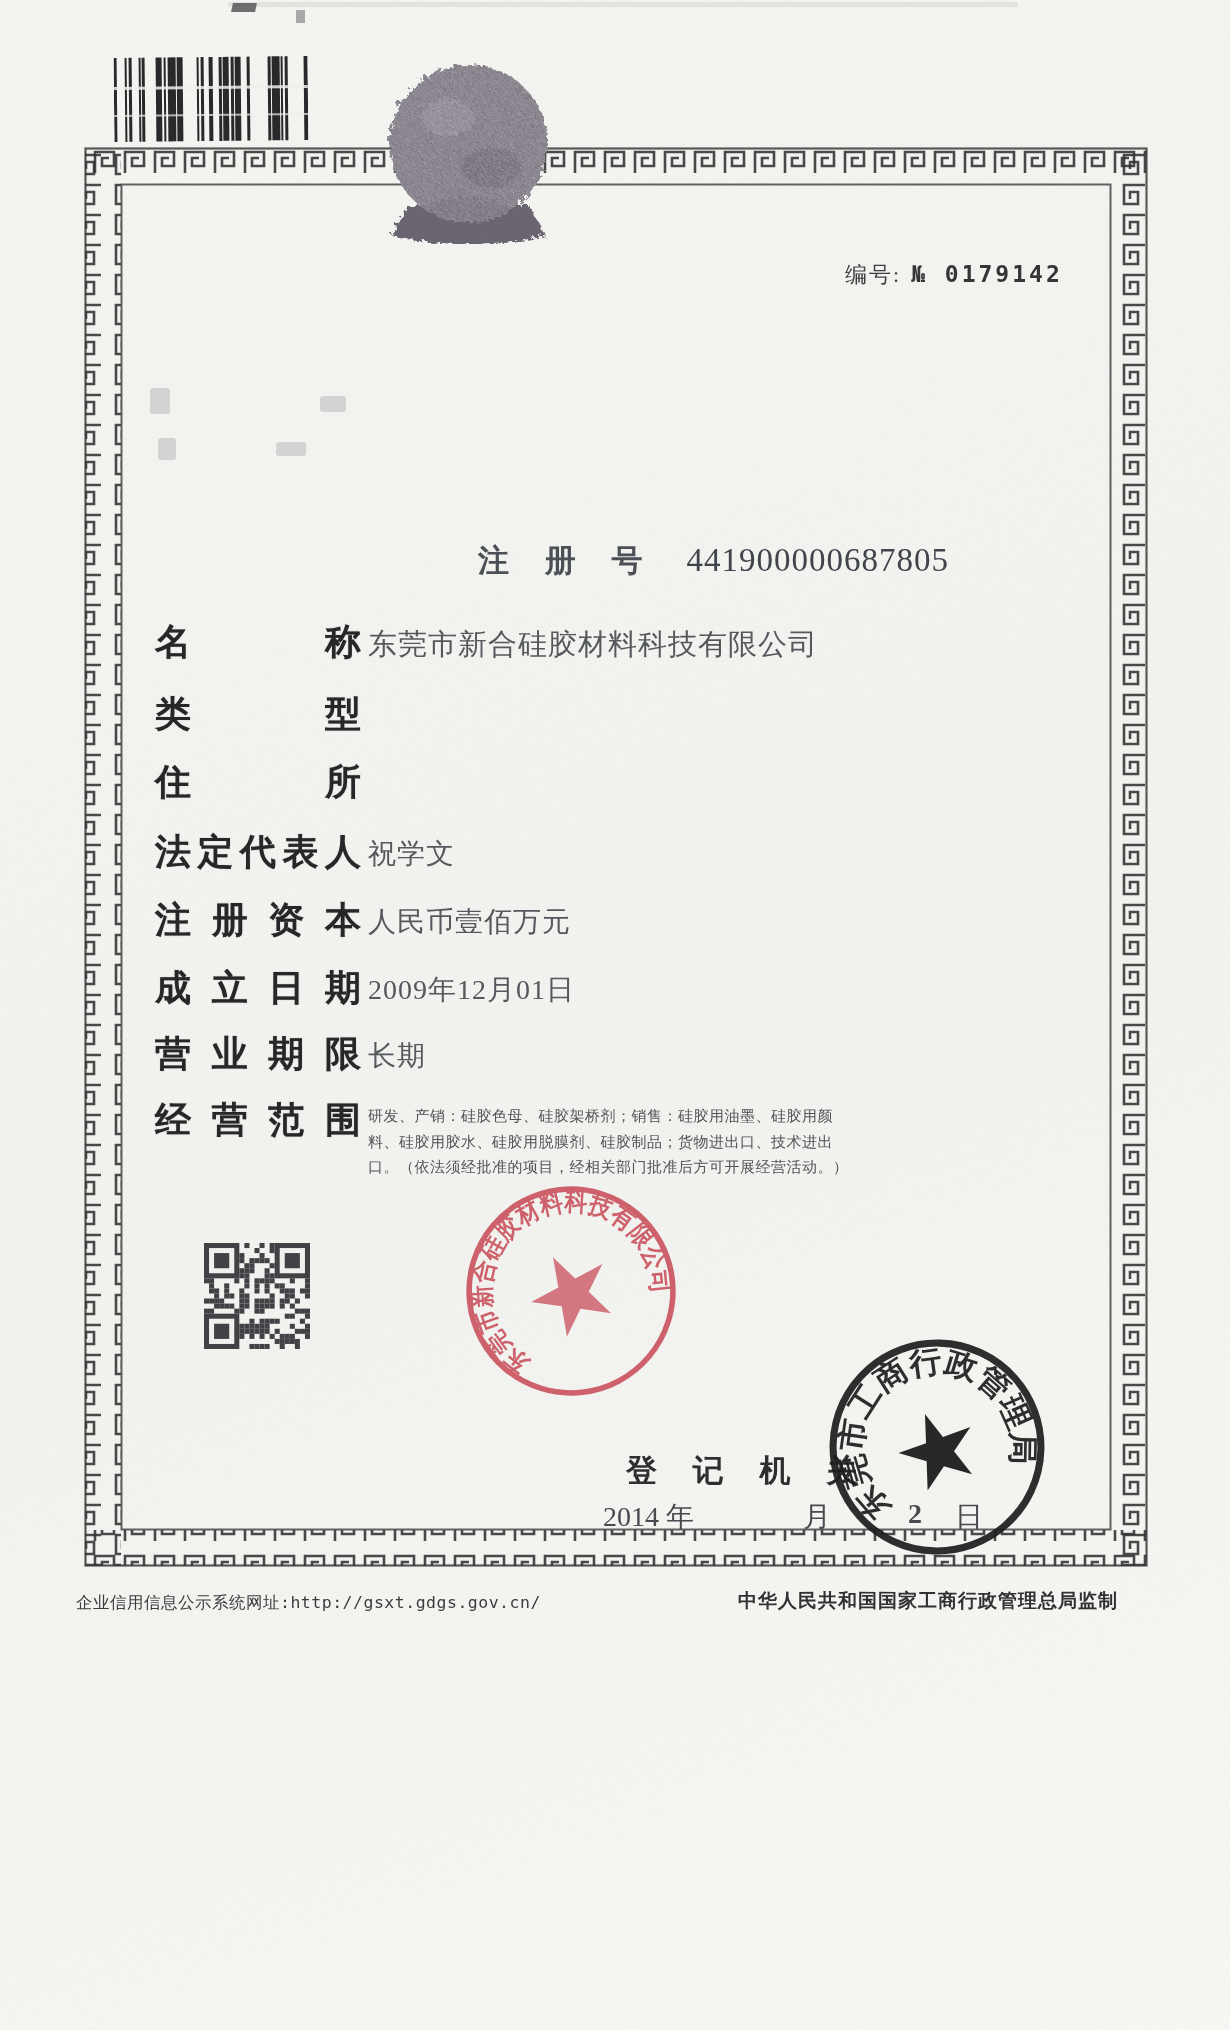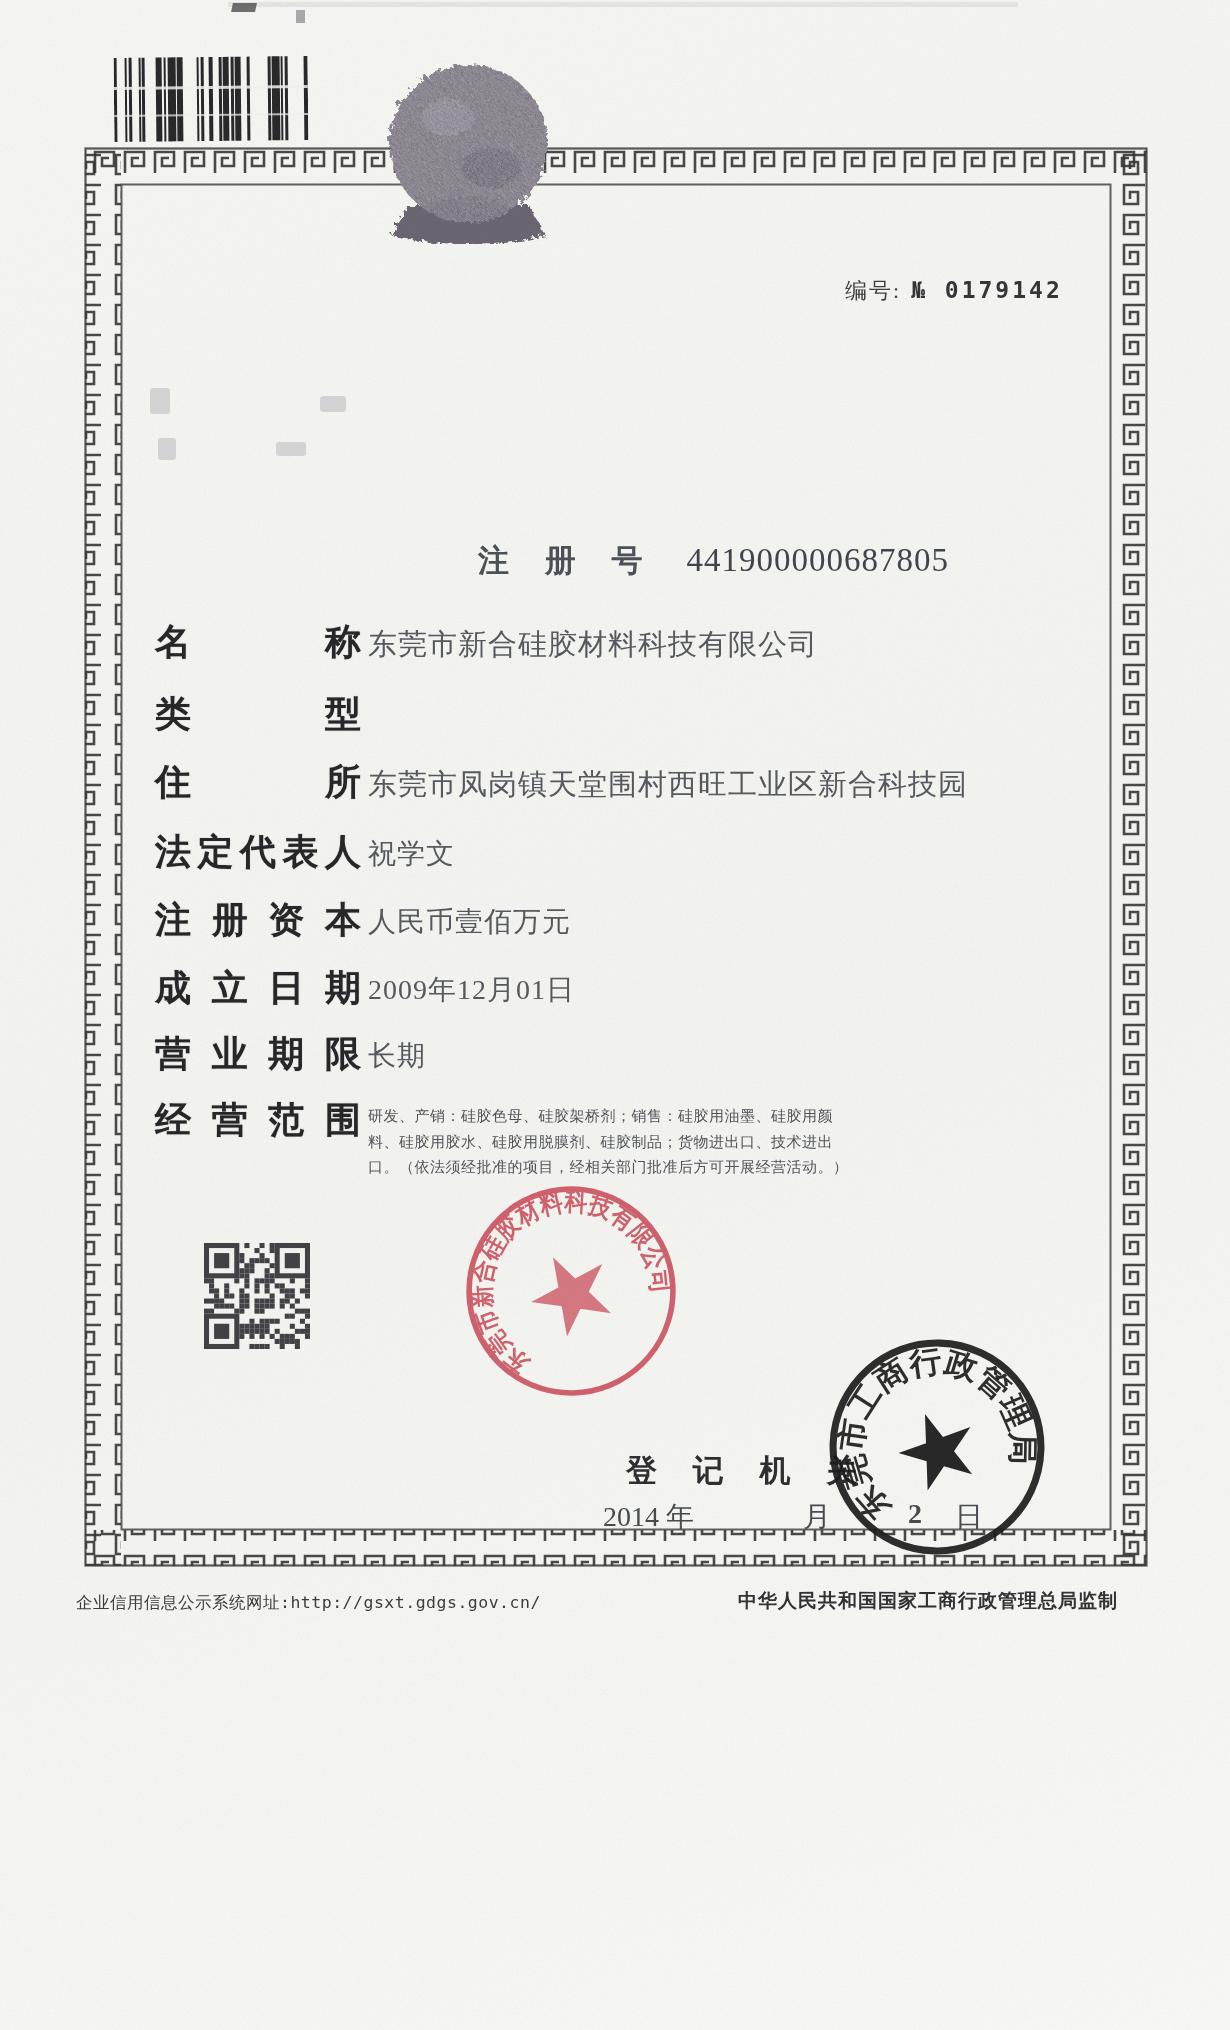--- a/index.html
+++ b/index.html
@@ -16,21 +16,21 @@
   .smudge{position:absolute; background:rgba(100,100,112,.22); border-radius:3px;}
   .sm1{left:150px; top:388px; width:20px; height:26px;}
   .sm2{left:320px; top:396px; width:26px; height:16px;}
   .sm3{left:158px; top:438px; width:18px; height:22px;}
   .sm4{left:276px; top:442px; width:30px; height:14px;}
 
   .barcode{position:absolute; left:114px; top:55px; transform:rotate(-.6deg);}
   .emblem{position:absolute; left:386px; top:56px; z-index:4;}
   .frame-svg{position:absolute; left:0; top:0; z-index:2;}
 
-  .serial{position:absolute; left:845px; top:276px; z-index:5; font-size:22px; color:#3c3c3e; letter-spacing:2px; white-space:nowrap;text-align:right;}
+  .serial{position:absolute; left:845px; top:260px; z-index:5; font-size:22px; color:#3c3c3e; letter-spacing:2px; white-space:nowrap;text-align:right;}
   .serial .no{font-family:"DejaVu Sans Mono",monospace; font-weight:bold; font-size:23px; color:#333336; margin-left:10px; letter-spacing:3px;}
 
   .title{
     position:absolute; left:210px; top:252px; margin:0; z-index:5;
     font-family:"DejaVu Sans","Liberation Sans",sans-serif;
     font-size:106px; font-weight:900; color:#171717; letter-spacing:26px; white-space:nowrap;
     text-shadow:0 0 2px rgba(25,25,25,.55), 1px 1px 0 rgba(25,25,25,.35);
   }
 
   .regno{position:absolute; left:478px; top:540px; z-index:5; white-space:nowrap;}
@@ -168,21 +168,20 @@
     <span class="f-label">
         <span>类</span>
         <span>型</span>
       </span>
   </div>
   <div class="row" style="top:758px">
     <span class="f-label">
         <span>住</span>
         <span>所</span>
       </span>
-    <span class="f-value" style="font-size:29px">东莞市凤岗镇天堂围村西旺工业区新合科技园</span>
   </div>
   <div class="row" style="top:828px">
     <span class="f-label">
         <span>法</span>
         <span>定</span>
         <span>代</span>
         <span>表</span>
         <span>人</span>
       </span>
     <span class="f-value">祝学文</span>

